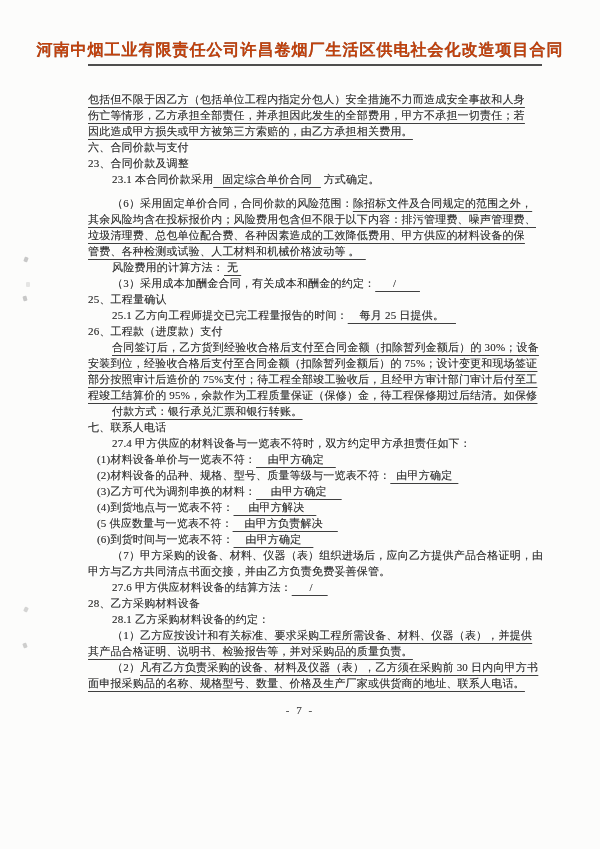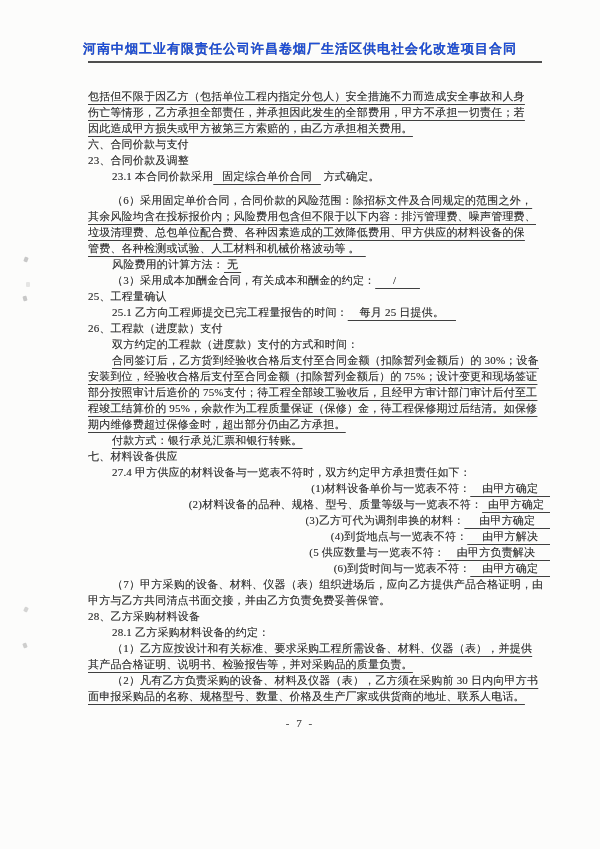--- a/index.html
+++ b/index.html
@@ -29,24 +29,24 @@
   .speck.s2 { left: 26px; top: 282px; opacity: 0.2; }
   .speck.s3 { left: 23px; top: 296px; transform: rotate(-15deg); }
   .speck.s4 { left: 24px; top: 607px; transform: rotate(25deg); opacity: 0.35; }
   .speck.s5 { left: 23px; top: 643px; transform: rotate(-20deg); opacity: 0.4; }
 
   .header {
     padding-top: 40px;
     text-align: center;
   }
   .header-title {
-    font-size: 13px;
+    font-size: 16px;
     font-weight: bold;
     letter-spacing: 1px;
-    color: #1d4ed8;
+    color: #c2410c;
     text-shadow: 0 0 0.6px rgba(40,40,40,0.55);
   }
   .header-rule {
     margin: 3px 58px 0 88px;
     border-bottom: 2px solid #4e4e4e;
   }
 
   .content {
     margin: 25px 50px 0 88px;
   }
@@ -54,21 +54,21 @@
     height: 16px;
     line-height: 16px;
     font-size: 11px;
     white-space: nowrap;
     color: #343434;
     text-shadow: 0 0 0.6px rgba(40,40,40,0.5);
     letter-spacing: 0.2px;
   }
   .line.gap { margin-top: 8px; }
   .line.ind-1 { padding-left: 24px; font-family: Liberation Serif, serif; }
-  .line.ind-2 { padding-left: 9px; text-align: right; }
+  .line.ind-2 { padding-left: 9px; }
   .seg { white-space: pre; }
   .seg.u {
     text-decoration: underline;
     text-decoration-thickness: 1.4px;
     text-underline-offset: 3.5px;
     text-decoration-color: #3f3f3f;
   }
 
   .page-number {
     margin-top: 13px;
@@ -104,37 +104,36 @@
       <div class="line ind-1"><span class="seg">23.1 本合同价款采用</span><span class="seg u">   固定综合单价合同   </span><span class="seg"> 方式确定。</span></div>
       <div class="line ind-1 gap"><span class="seg">（6）采用固定单价合同，合同价款的风险范围：</span><span class="seg u">除招标文件及合同规定的范围之外，</span></div>
       <div class="line ind-0"><span class="seg u">其余风险均含在投标报价内；风险费用包含但不限于以下内容：排污管理费、噪声管理费、</span></div>
       <div class="line ind-0"><span class="seg u">垃圾清理费、总包单位配合费、各种因素造成的工效降低费用、甲方供应的材料设备的保</span></div>
       <div class="line ind-0"><span class="seg u">管费、各种检测或试验、人工材料和机械价格波动等 。  </span></div>
       <div class="line ind-1"><span class="seg">风险费用的计算方法：</span><span class="seg u"> 无 </span></div>
       <div class="line ind-1"><span class="seg">（3）采用成本加酬金合同，有关成本和酬金的约定：</span><span class="seg u">      /        </span></div>
       <div class="line ind-0"><span class="seg">25、工程量确认</span></div>
       <div class="line ind-1"><span class="seg">25.1 乙方向工程师提交已完工程量报告的时间：</span><span class="seg u">    每月 25 日提供。    </span></div>
       <div class="line ind-0"><span class="seg">26、工程款（进度款）支付</span></div>
-      <div class="line ind-1"><span class="seg">双方约定的工程款（进度款）支付的方式和时间：</span></div>
       <div class="line ind-1"><span class="seg u">合同签订后，乙方货到经验收合格后支付至合同金额（扣除暂列金额后）的 30%；设备</span></div>
       <div class="line ind-0"><span class="seg u">安装到位，经验收合格后支付至合同金额（扣除暂列金额后）的 75%；设计变更和现场签证</span></div>
       <div class="line ind-0"><span class="seg u">部分按照审计后造价的 75%支付；待工程全部竣工验收后，且经甲方审计部门审计后付至工</span></div>
       <div class="line ind-0"><span class="seg u">程竣工结算价的 95%，余款作为工程质量保证（保修）金，待工程保修期过后结清。如保修</span></div>
-      <div class="line ind-0"><span class="seg u">期内维修费超过保修金时，超出部分仍由乙方承担。</span></div>
       <div class="line ind-1"><span class="seg u">付款方式：银行承兑汇票和银行转账。</span></div>
-      <div class="line ind-0"><span class="seg">七、材料设备供应</span></div>
+      <div class="line ind-0"><span class="seg">七、联系人电话</span></div>
       <div class="line ind-1"><span class="seg">27.4 甲方供应的材料设备与一览表不符时，双方约定甲方承担责任如下：</span></div>
       <div class="line ind-2"><span class="seg">(1)材料设备单价与一览表不符：</span><span class="seg u">    由甲方确定    </span></div>
       <div class="line ind-2"><span class="seg">(2)材料设备的品种、规格、型号、质量等级与一览表不符：</span><span class="seg u">  由甲方确定  </span></div>
       <div class="line ind-2"><span class="seg">(3)乙方可代为调剂串换的材料：</span><span class="seg u">     由甲方确定     </span></div>
       <div class="line ind-2"><span class="seg">(4)到货地点与一览表不符：</span><span class="seg u">     由甲方解决    </span></div>
       <div class="line ind-2"><span class="seg">(5 供应数量与一览表不符：</span><span class="seg u">    由甲方负责解决     </span></div>
       <div class="line ind-2"><span class="seg">(6)到货时间与一览表不符：</span><span class="seg u">    由甲方确定    </span></div>
       <div class="line ind-1"><span class="seg">（7）甲方采购的设备、材料、仪器（表）组织进场后，应向乙方提供产品合格证明，由</span></div>
       <div class="line ind-0"><span class="seg">甲方与乙方共同清点书面交接，并由乙方负责免费妥善保管。</span></div>
+      <div class="line ind-1"><span class="seg">27.6 甲方供应材料设备的结算方法：</span><span class="seg u">      /     </span></div>
       <div class="line ind-0"><span class="seg">28、乙方采购材料设备</span></div>
       <div class="line ind-1"><span class="seg">28.1 乙方采购材料设备的约定：</span></div>
       <div class="line ind-1"><span class="seg">（1）</span><span class="seg u">乙方应按设计和有关标准、要求采购工程所需设备、材料、仪器（表），并提供</span></div>
       <div class="line ind-0"><span class="seg u">其产品合格证明、说明书、检验报告等，并对采购品的质量负责。</span></div>
       <div class="line ind-1"><span class="seg">（2）</span><span class="seg u">凡有乙方负责采购的设备、材料及仪器（表），乙方须在采购前 30 日内向甲方书</span></div>
       <div class="line ind-0"><span class="seg u">面申报采购品的名称、规格型号、数量、价格及生产厂家或供货商的地址、联系人电话。</span></div>
     </div>
 
   <div class="page-number">- 7 -</div>
 </div>

